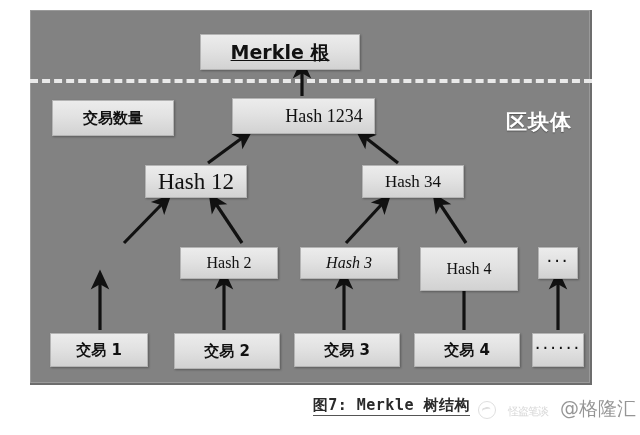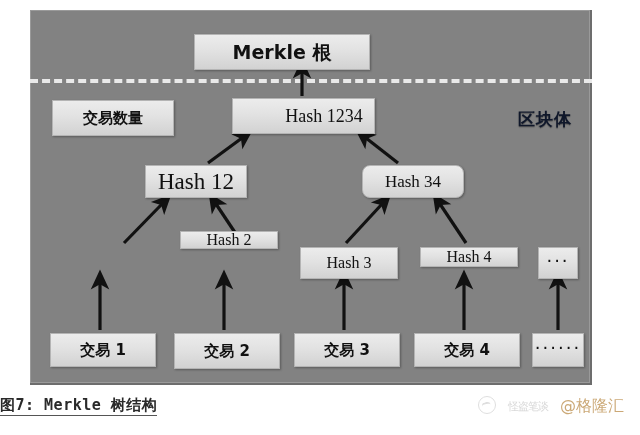--- a/index.html
+++ b/index.html
@@ -37,23 +37,23 @@
     width: 562px;
     height: 0;
     border-top: 4px dashed #e9e9e9;
   }
 
   
   #block-body-label {
     position: absolute;
     right: 18px;
     top: 98px;
-    color: #0f172a;
-    font-family: "DejaVu Sans", sans-serif;
-    font-size: 17px;
+    color: #ffffff;
+    font-family: "DejaVu Sans", sans-serif;
+    font-size: 21px;
     font-weight: 700;
     letter-spacing: 1px;
     text-shadow: 0 1px 1px rgba(0,0,0,.35);
     white-space: nowrap;
   }
 
   
   .node {
     position: absolute;
     box-sizing: border-box;
@@ -74,54 +74,54 @@
     font-size: 15px;
   }
   .node.dots {
     font-size: 18px;
     letter-spacing: 2px;
     font-family: "DejaVu Sans", sans-serif;
     padding-bottom: 4px;
   }
 
   
-  #node-merkle-root { left: 164px; top: 24px;  width: 176px; height: 36px; font-size: 19px; }
+  #node-merkle-root { left: 170px; top: 24px;  width: 160px; height: 36px; font-size: 19px; text-decoration: underline; }
   #node-tx-count    { left: 22px;  top: 90px;  width: 122px; height: 36px; }
   #node-hash1234    { left: 202px; top: 88px;  width: 143px; height: 36px; font-size: 18px; padding-left: 41px; }
   #node-hash12      { left: 115px; top: 155px; width: 102px; height: 33px; font-size: 23px; }
-  #node-hash34      { left: 332px; top: 155px; width: 102px; height: 33px; font-size: 17px; border-radius: 8px; }
+  #node-hash34      { left: 332px; top: 155px; width: 102px; height: 33px; font-size: 17px; }
 
   #node-hash1 { left: 26px;  top: 237px; width: 98px; height: 32px; }
-  #node-hash2 { left: 150px; top: 221px; width: 98px; height: 18px; }
-  #node-hash3 { left: 270px; top: 237px; width: 98px; height: 32px; }
-  #node-hash4 { left: 390px; top: 237px; width: 98px; height: 20px; }
+  #node-hash2 { left: 150px; top: 237px; width: 98px; height: 32px; }
+  #node-hash3 { left: 270px; top: 237px; width: 98px; height: 32px; font-style: italic; }
+  #node-hash4 { left: 390px; top: 237px; width: 98px; height: 44px; }
   #node-hashmore { left: 508px; top: 237px; width: 40px; height: 32px; }
 
-  #node-tx1 { left: 20px;  top: 323px; width: 106px; height: 34px; }
+  #node-tx1 { left: 20px;  top: 323px; width: 98px; height: 34px; }
   #node-tx2 { left: 144px; top: 323px; width: 106px; height: 36px; }
   #node-tx3 { left: 264px; top: 323px; width: 106px; height: 34px; }
   #node-tx4 { left: 384px; top: 323px; width: 106px; height: 34px; }
   #node-txmore { left: 502px; top: 323px; width: 52px; height: 34px; }
 
   
   #arrow-layer {
     position: absolute;
     left: 0; top: 0;
     width: 562px;
     height: 375px;
     pointer-events: none;
   }
 
   
   #figure-caption {
     position: absolute;
     left: 0;
     top: 396px;
     width: 470px;
-    text-align: left;
+    text-align: right;
     font-family: "DejaVu Sans Mono", monospace;
     font-size: 15px;
     font-weight: 700;
     color: #2a2a2a;
     letter-spacing: .5px;
   }
   #figure-caption span {
     border-bottom: 1px solid #555;
     padding-bottom: 1px;
   }
@@ -154,22 +154,22 @@
   }
   #watermark .wm-small {
     font-family: "DejaVu Sans", sans-serif;
     font-size: 11px;
     color: #b9b9b9;
     margin-bottom: 3px;
     letter-spacing: -1px;
   }
   #watermark .wm-main {
     font-family: "DejaVu Sans", sans-serif;
-    font-size: 16px;
-    color: #a16207;
+    font-size: 19px;
+    color: #404040;
     letter-spacing: 0px;
     text-align: right;
   }
 </style>
 </head>
 <body>
 
 <div id="diagram-panel">
 
   <div id="block-divider"></div>

